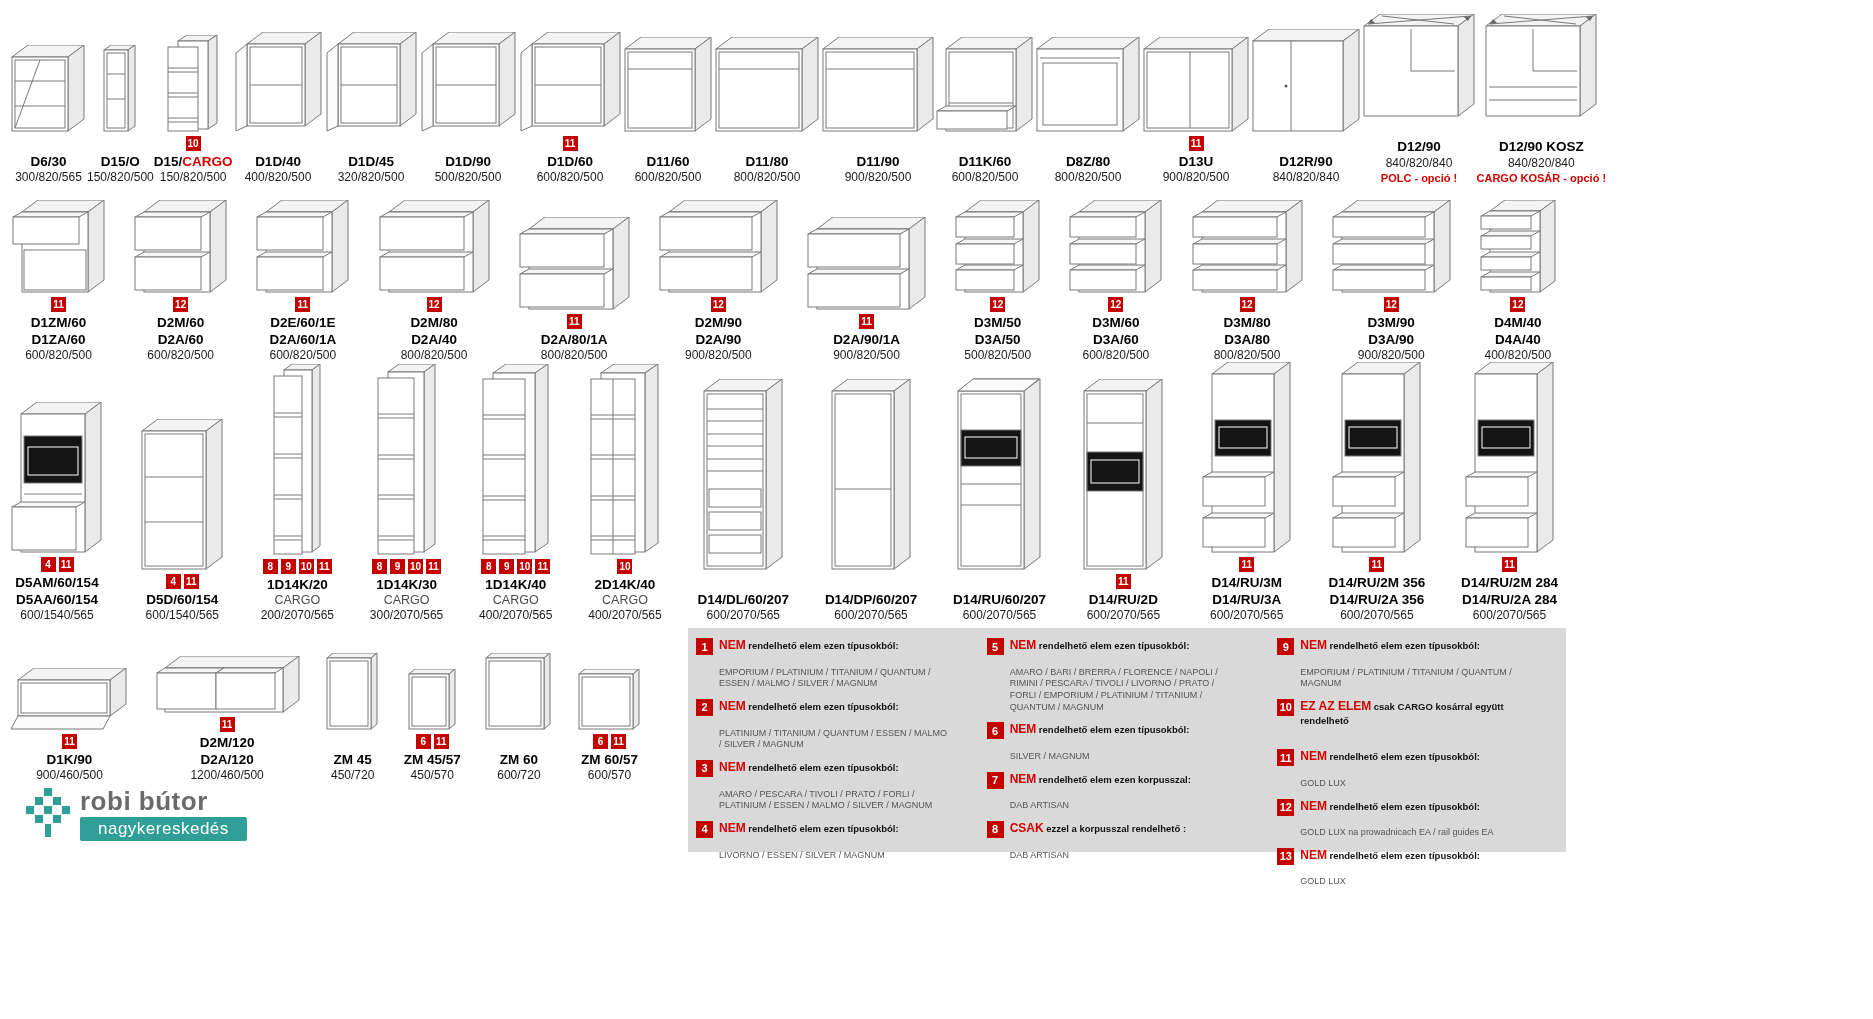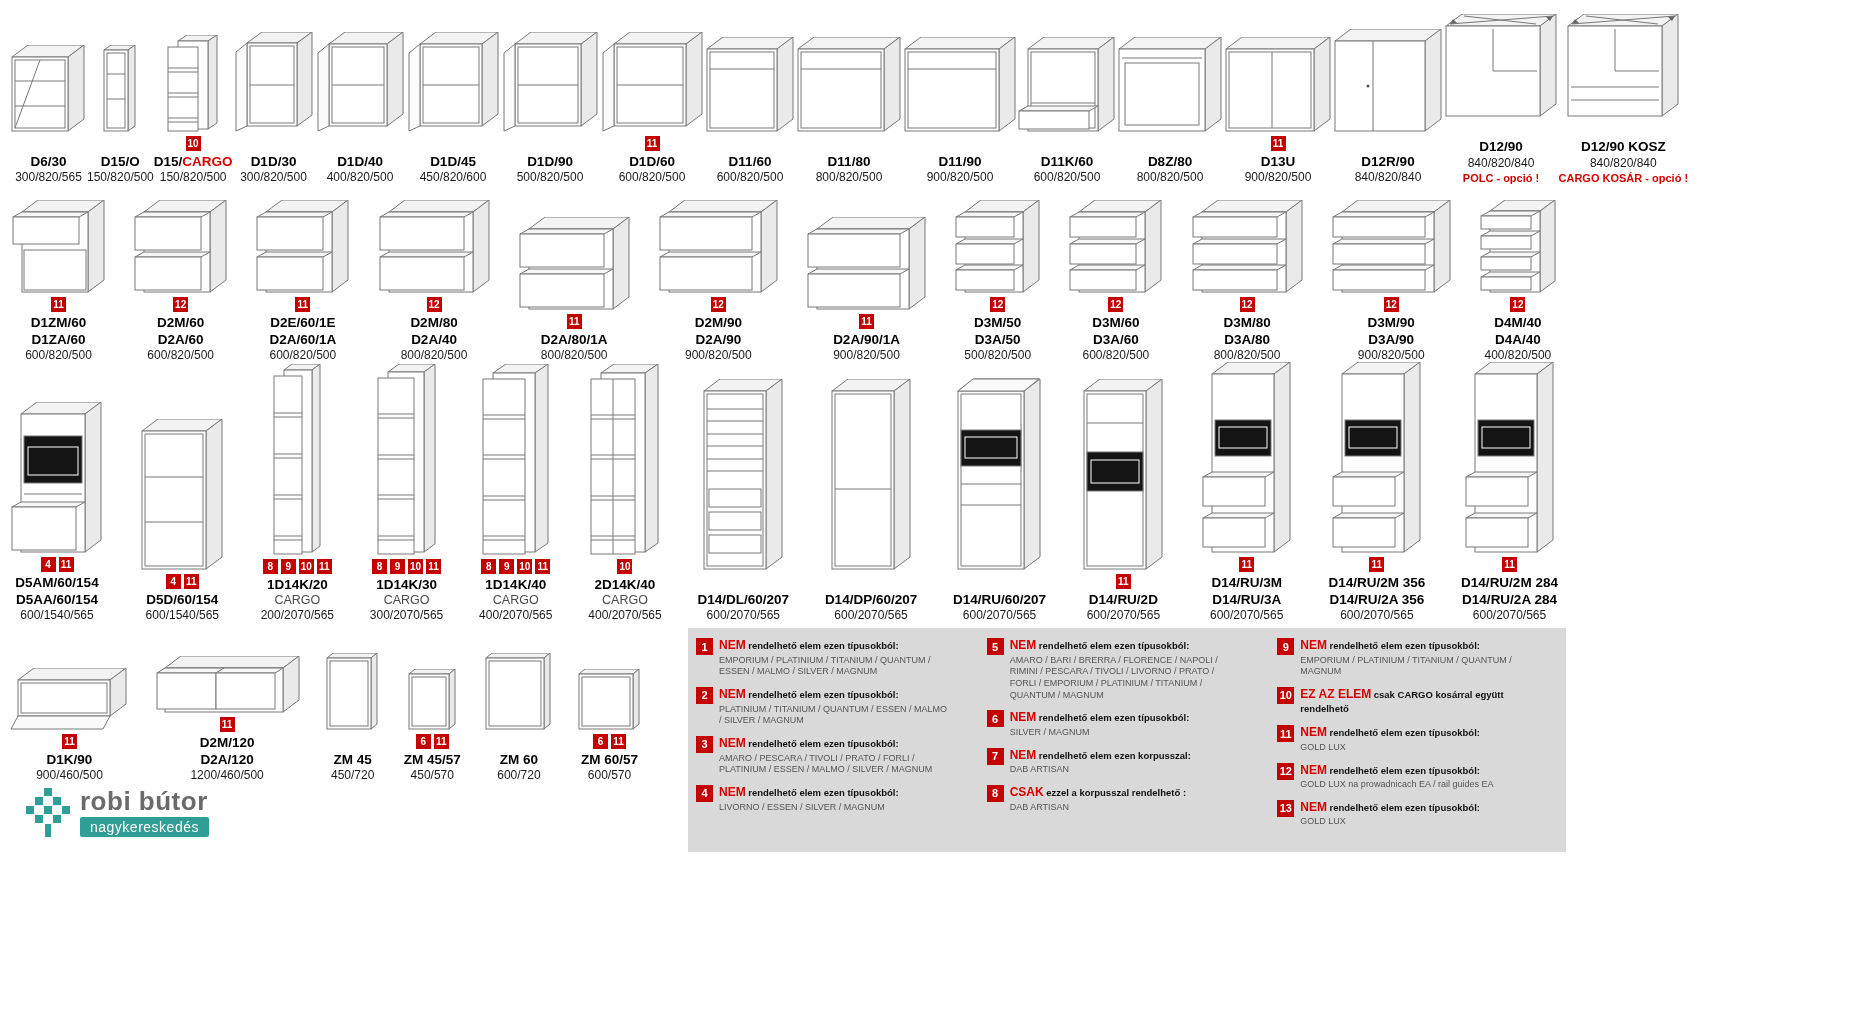--- a/index.html
+++ b/index.html
@@ -18,24 +18,24 @@
   .sub{font-size:12.5px;color:#4a4a4a;line-height:1.2}
   .dims{font-size:12px;color:#1a1a1a;line-height:1.3;text-align:center;white-space:nowrap}
   .subred{font-size:11px;font-weight:bold;color:#d60000;line-height:1.35;white-space:nowrap}
   .legend{position:absolute;left:688px;top:628px;width:878px;height:224px;background:#d9d9d9;padding:10px 8px;display:flex;gap:10px}
   .lcol{flex:1;display:flex;flex-direction:column;gap:9px}
   .note{display:flex;gap:6px;align-items:flex-start}
   .nbadge{flex:0 0 17px;width:17px;height:17px;background:#c40000;color:#fff;font-weight:bold;font-size:11px;display:inline-flex;align-items:center;justify-content:center}
   .ntext{font-size:9px;line-height:1.3;color:#333;max-width:230px}
   .nlead{color:#d60000;font-weight:bold;font-size:12px}
   .nbold{font-weight:bold;color:#111;font-size:9.5px}
-  .nlist{display:block;color:#555;margin-top:1px}
+  .nlist{display:block;color:#555;margin-top:13px}
   .logo{position:absolute;left:26px;top:788px;display:flex;gap:10px}
   .logo-name{font-size:26px;font-weight:bold;color:#6a6a6a;letter-spacing:.5px;line-height:1}
-  .logo-tag{margin-top:3px;display:inline-block;background:#2f9e96;color:#fff;font-size:14px;padding:2px 10px;border-radius:2px;letter-spacing:.5px}
+  .logo-tag{margin-top:3px;display:inline-block;background:#2f9e96;color:#fff;font-size:17px;padding:2px 18px;border-radius:2px;letter-spacing:.5px}
 </style>
 </head>
 <body>
 
 <div id="rows">
     <div class="prow prow0">
       <div class="cell">
         <svg class="draw" width="77" height="89" viewBox="0 0 77 89">
           <polygon points="2,12 18,0 74,0 58,12" fill="#f3f3f3" stroke="#787878" stroke-width="1"></polygon>
           <polygon points="58,12 74,0 74,74 58,86" fill="#eaeaea" stroke="#787878" stroke-width="1"></polygon>
@@ -75,33 +75,20 @@
           <line x1="2" y1="87" x2="32" y2="87" stroke="#787878" stroke-width="1"></line>
           <line x1="2" y1="83" x2="32" y2="83" stroke="#787878" stroke-width="1"></line>
         </svg>
         <div class="badges">
           <span class="badge">10</span>
         </div>
         <div class="pname"><span>D15/</span><span class="red">CARGO</span></div>
         <div class="dims">150/820/500</div>
       </div>
       <div class="cell">
-        <svg class="draw" width="82" height="102" viewBox="0 0 82 102">
-          <polygon points="14,11 29,0 79,0 64,11" fill="#f3f3f3" stroke="#787878" stroke-width="1"></polygon>
-          <polygon points="64,11 79,0 79,83 64,94" fill="#eaeaea" stroke="#787878" stroke-width="1"></polygon>
-          <rect x="14" y="11" width="50" height="83" fill="#fff" stroke="#787878" stroke-width="1"></rect>
-          <rect x="17" y="14" width="44" height="77" fill="none" stroke="#787878" stroke-width="1"></rect>
-          <line x1="17" y1="53" x2="61" y2="53" stroke="#787878" stroke-width="1"></line>
-          <polygon points="14,11 3,20 3,99 14,94" fill="#fbfbfb" stroke="#787878" stroke-width="1"></polygon>
-        </svg>
-        <div class="badges"></div>
-        <div class="pname"><span>D1D/30</span></div>
-        <div class="dims">300/820/500</div>
-      </div>
-      <div class="cell">
         <svg class="draw" width="91" height="102" viewBox="0 0 91 102">
           <polygon points="14,12 30,0 88,0 72,12" fill="#f3f3f3" stroke="#787878" stroke-width="1"></polygon>
           <polygon points="72,12 88,0 88,82 72,94" fill="#eaeaea" stroke="#787878" stroke-width="1"></polygon>
           <rect x="14" y="12" width="58" height="82" fill="#fff" stroke="#787878" stroke-width="1"></rect>
           <rect x="17" y="15" width="52" height="76" fill="none" stroke="#787878" stroke-width="1"></rect>
           <line x1="17" y1="53" x2="69" y2="53" stroke="#787878" stroke-width="1"></line>
           <polygon points="14,12 3,21 3,99 14,94" fill="#fbfbfb" stroke="#787878" stroke-width="1"></polygon>
         </svg>
         <div class="badges"></div>
         <div class="pname"><span>D1D/40</span></div>
@@ -111,21 +98,21 @@
         <svg class="draw" width="95" height="102" viewBox="0 0 95 102">
           <polygon points="14,12 30,0 92,0 76,12" fill="#f3f3f3" stroke="#787878" stroke-width="1"></polygon>
           <polygon points="76,12 92,0 92,82 76,94" fill="#eaeaea" stroke="#787878" stroke-width="1"></polygon>
           <rect x="14" y="12" width="62" height="82" fill="#fff" stroke="#787878" stroke-width="1"></rect>
           <rect x="17" y="15" width="56" height="76" fill="none" stroke="#787878" stroke-width="1"></rect>
           <line x1="17" y1="53" x2="73" y2="53" stroke="#787878" stroke-width="1"></line>
           <polygon points="14,12 3,21 3,99 14,94" fill="#fbfbfb" stroke="#787878" stroke-width="1"></polygon>
         </svg>
         <div class="badges"></div>
         <div class="pname"><span>D1D/45</span></div>
-        <div class="dims">450/820/600</div>
+        <div class="dims">320/820/500</div>
       </div>
       <div class="cell">
         <svg class="draw" width="99" height="102" viewBox="0 0 99 102">
           <polygon points="14,12 30,0 96,0 80,12" fill="#f3f3f3" stroke="#787878" stroke-width="1"></polygon>
           <polygon points="80,12 96,0 96,82 80,94" fill="#eaeaea" stroke="#787878" stroke-width="1"></polygon>
           <rect x="14" y="12" width="66" height="82" fill="#fff" stroke="#787878" stroke-width="1"></rect>
           <rect x="17" y="15" width="60" height="76" fill="none" stroke="#787878" stroke-width="1"></rect>
           <line x1="17" y1="53" x2="77" y2="53" stroke="#787878" stroke-width="1"></line>
           <polygon points="14,12 3,21 3,99 14,94" fill="#fbfbfb" stroke="#787878" stroke-width="1"></polygon>
         </svg>

